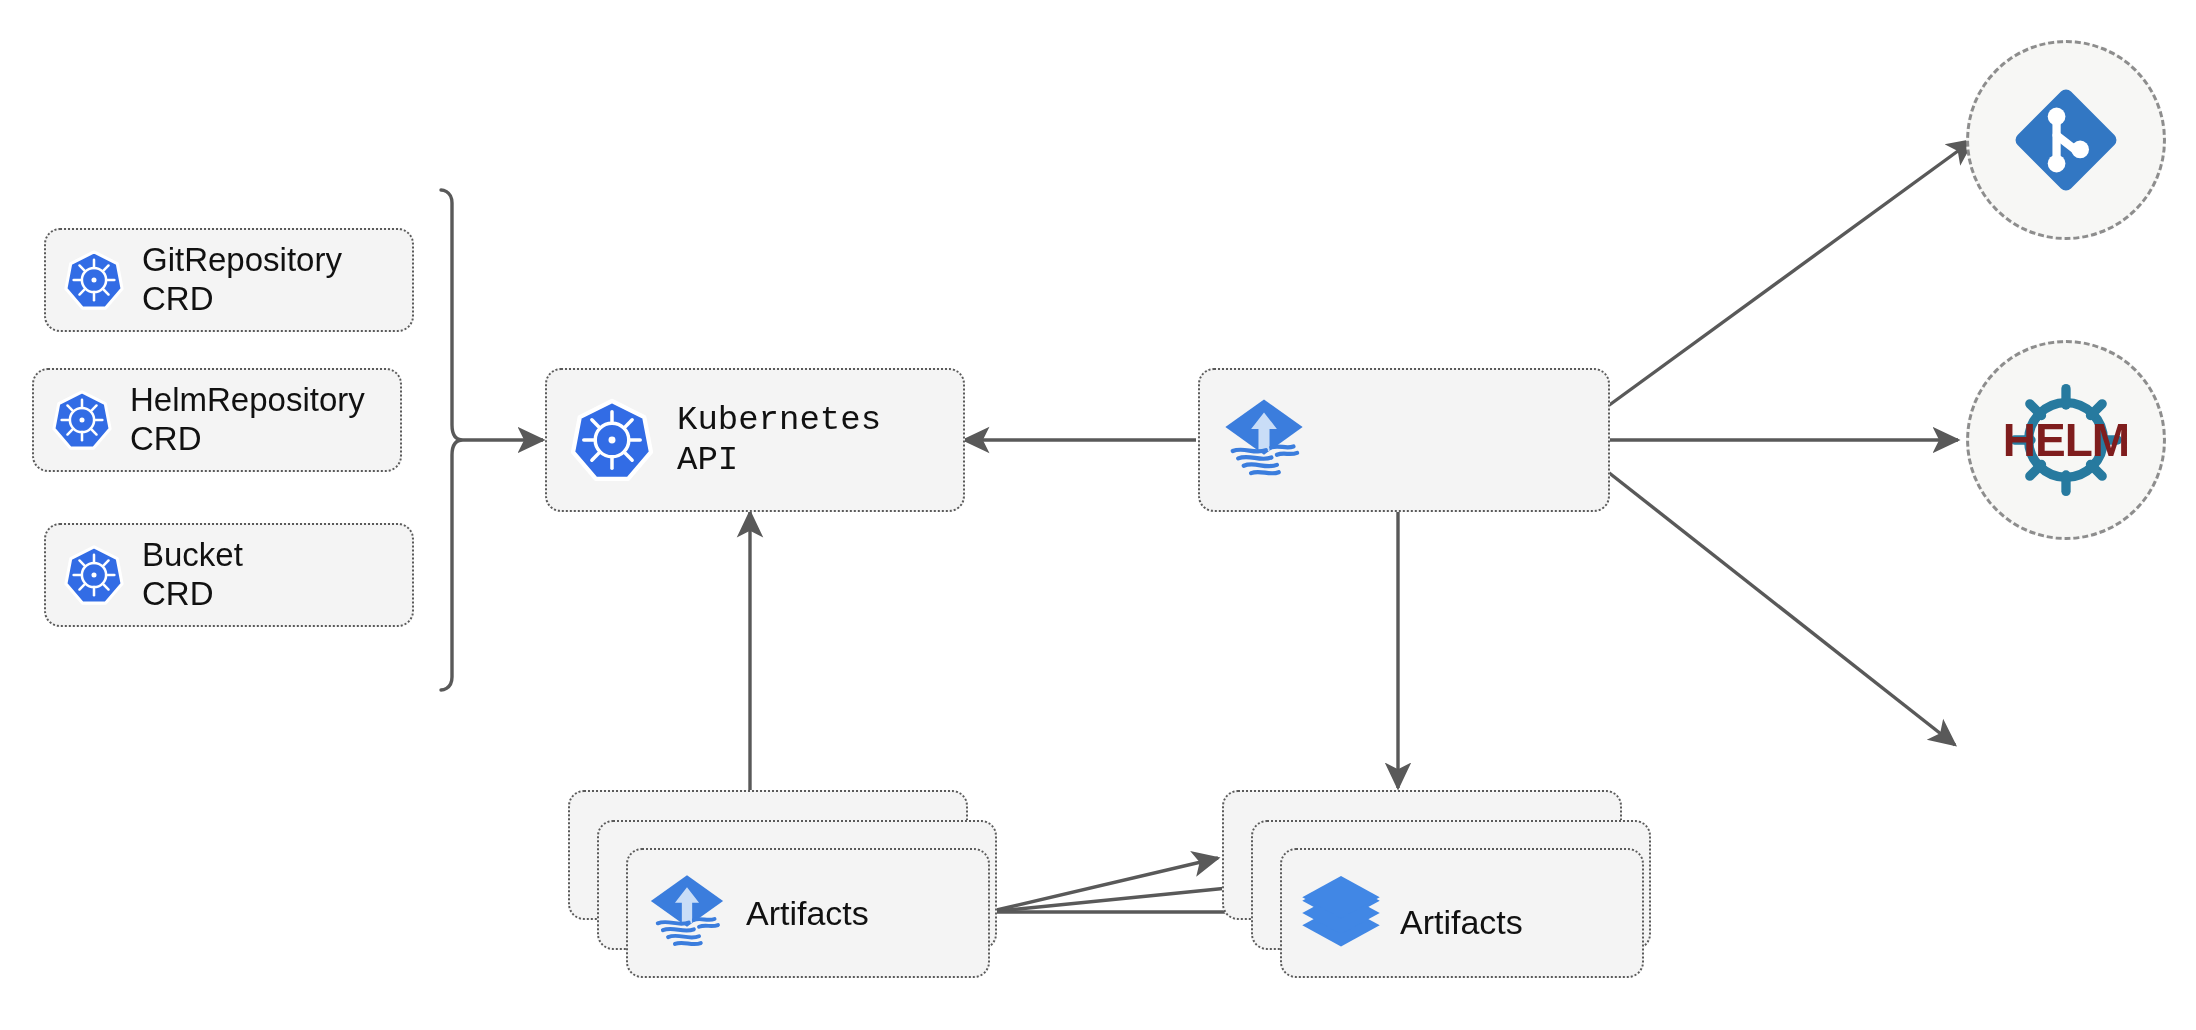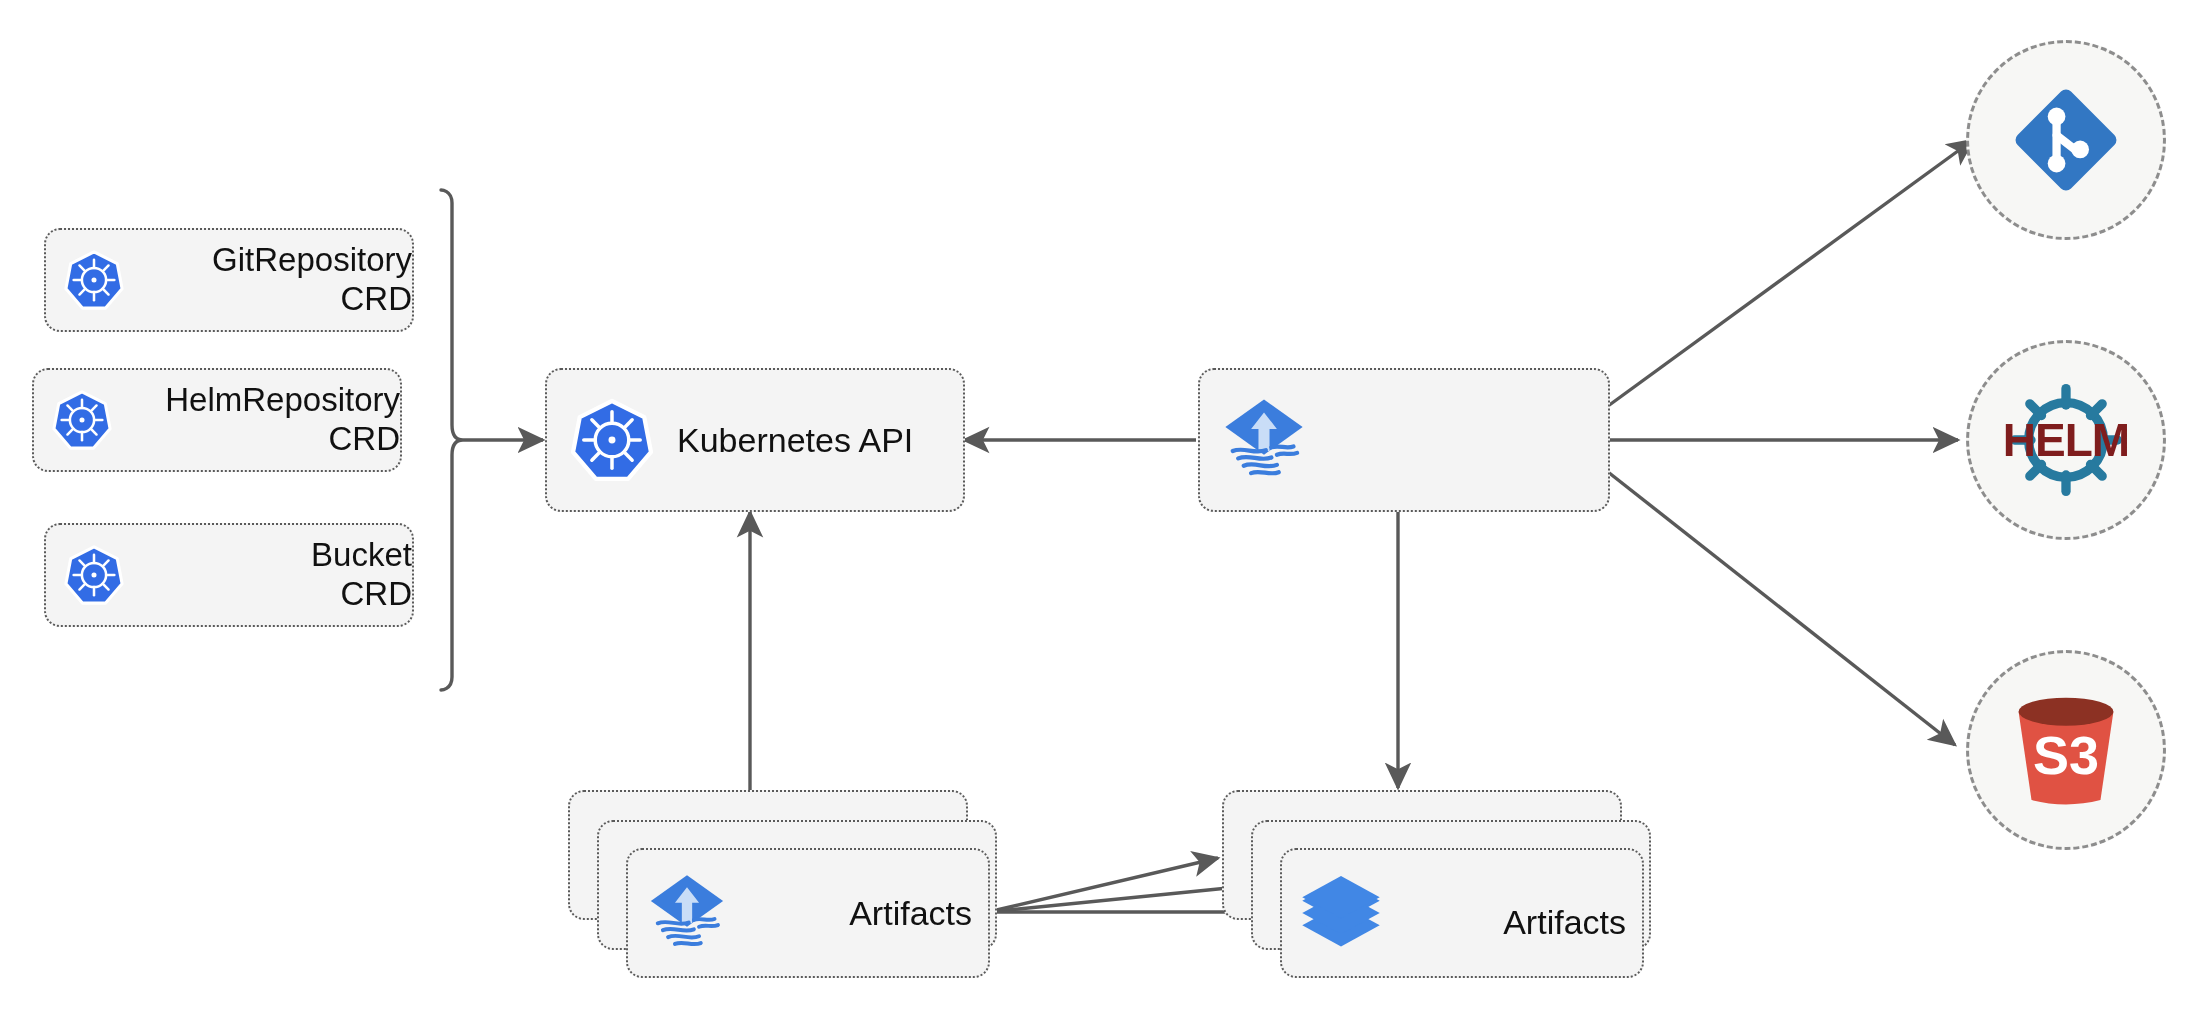--- a/index.html
+++ b/index.html
@@ -4,21 +4,21 @@
 <style>
   html,body{margin:0;padding:0;background:#ffffff;}
   body{width:2196px;height:1030px;position:relative;overflow:hidden;
        font-family:"Liberation Sans","DejaVu Sans",sans-serif;}
   #stage{position:absolute;inset:0;width:2196px;height:1030px;}
   svg.edges{position:absolute;left:0;top:0;width:2196px;height:1030px;pointer-events:none;}
 
   .node{position:absolute;box-sizing:border-box;background:#f4f4f4;
         border:2.5px dotted #5a5a5a;border-radius:16px;
         display:flex;align-items:center;}
-  .node .label{color:#111;font-size:34px;line-height:1.18;text-align:right;
+  .node .label{color:#111;font-size:34px;line-height:1.18;text-align:left;
                flex:1;white-space:pre-line;}
   .ghost{position:absolute;box-sizing:border-box;background:#f4f4f4;
          border:2.5px dotted #5a5a5a;border-radius:16px;}
 
   .iconbox{flex:0 0 auto;display:flex;align-items:center;justify-content:center;}
 
   .circle{position:absolute;box-sizing:border-box;border-radius:50%;
           background:#f7f7f5;border:3px dashed #8d8d8d;
           display:flex;align-items:center;justify-content:center;}
 
@@ -119,21 +119,21 @@
           <line x1="41" y1="41" x2="47" y2="47"></line>
           <line x1="47" y1="17" x2="41" y2="23"></line>
           <line x1="23" y1="41" x2="17" y2="47"></line>
         </g>
       </svg>
     </span>
     <span class="label">Bucket
 CRD</span>
   </div>
 
-  <div class="node" style="left:545px;top:368px;width:420px;height:144px;">
+  <div class="node" style="left:545px;top:368px;width:420px;height:144px;font-family:Liberation Mono, monospace;">
     <span class="iconbox" style="width:130px;height:144px;">
       <svg width="86" height="86" viewBox="0 0 64 64">
         <polygon points="32,3 56,15 61,41 44,61 20,61 3,41 8,15" fill="#326ce5" stroke="#ffffff" stroke-width="3.2" stroke-linejoin="round"></polygon>
         <g fill="none" stroke="#ffffff" stroke-width="2.6" stroke-linecap="round">
           <circle cx="32" cy="32" r="12.5"></circle>
           <circle cx="32" cy="32" r="2.6" fill="#ffffff" stroke="none"></circle>
           <line x1="32" y1="11" x2="32" y2="19.5"></line>
           <line x1="32" y1="44.5" x2="32" y2="53"></line>
           <line x1="11" y1="32" x2="19.5" y2="32"></line>
           <line x1="44.5" y1="32" x2="53" y2="32"></line>
@@ -227,24 +227,14 @@
           <line x1="91" y1="29" x2="81" y2="39"></line>
           <line x1="39" y1="81" x2="29" y2="91"></line>
         </g>
       </svg>
       <span style="position:absolute;left:0;right:0;top:50%;transform:translateY(-50%);
                    text-align:center;font-size:46px;font-weight:bold;color:#7f1d1d;
                    letter-spacing:-1px;">HELM</span>
     </span>
   </div>
 
-  <div class="circle" style="left:1966px;top:650px;width:200px;height:200px;">
-    <span class="iconbox" style="position:relative;width:140px;height:130px;">
-      <svg width="130" height="125" viewBox="0 0 120 116">
-        <path d="M16,22 L104,22 L92,104 Q60,112 28,104 Z" fill="#e05243"></path>
-        <ellipse cx="60" cy="22" rx="44" ry="13" fill="#8c3123"></ellipse>
-      </svg>
-      <span style="position:absolute;left:0;right:0;top:54%;transform:translateY(-50%);
-                   text-align:center;font-size:54px;font-weight:bold;color:#ffffff;">S3</span>
-    </span>
-  </div>
 
 </div>
 
 </body></html>

